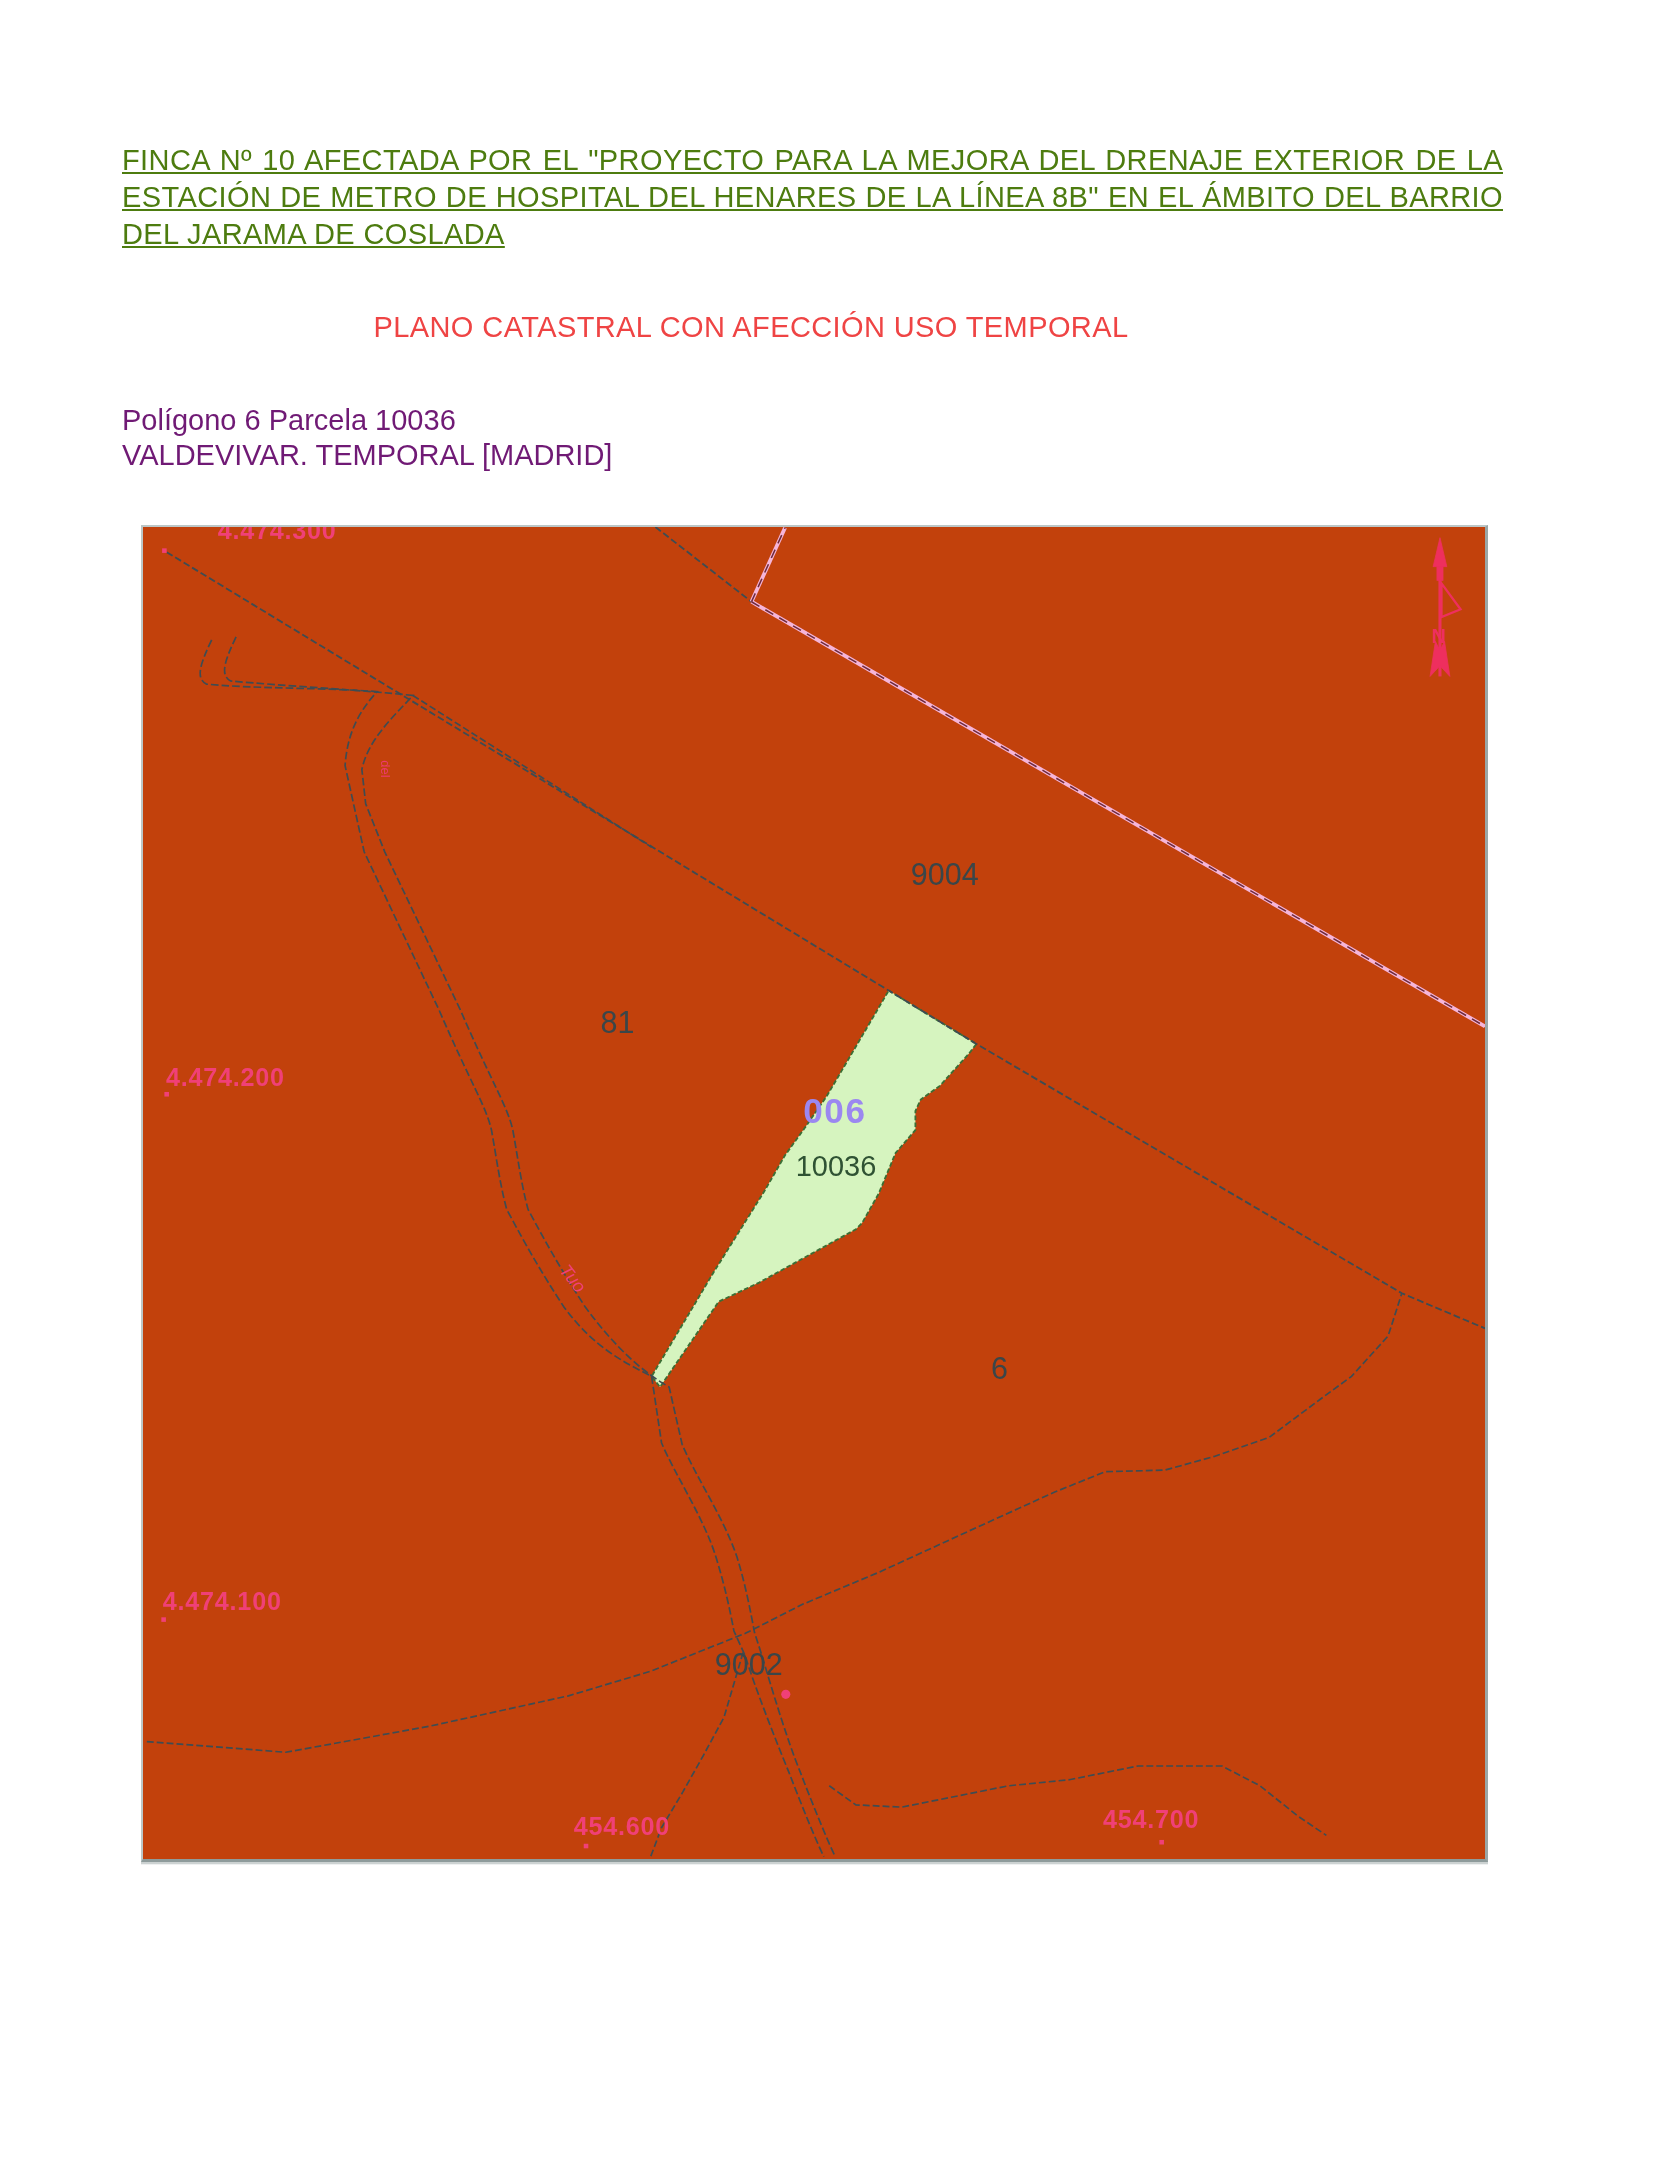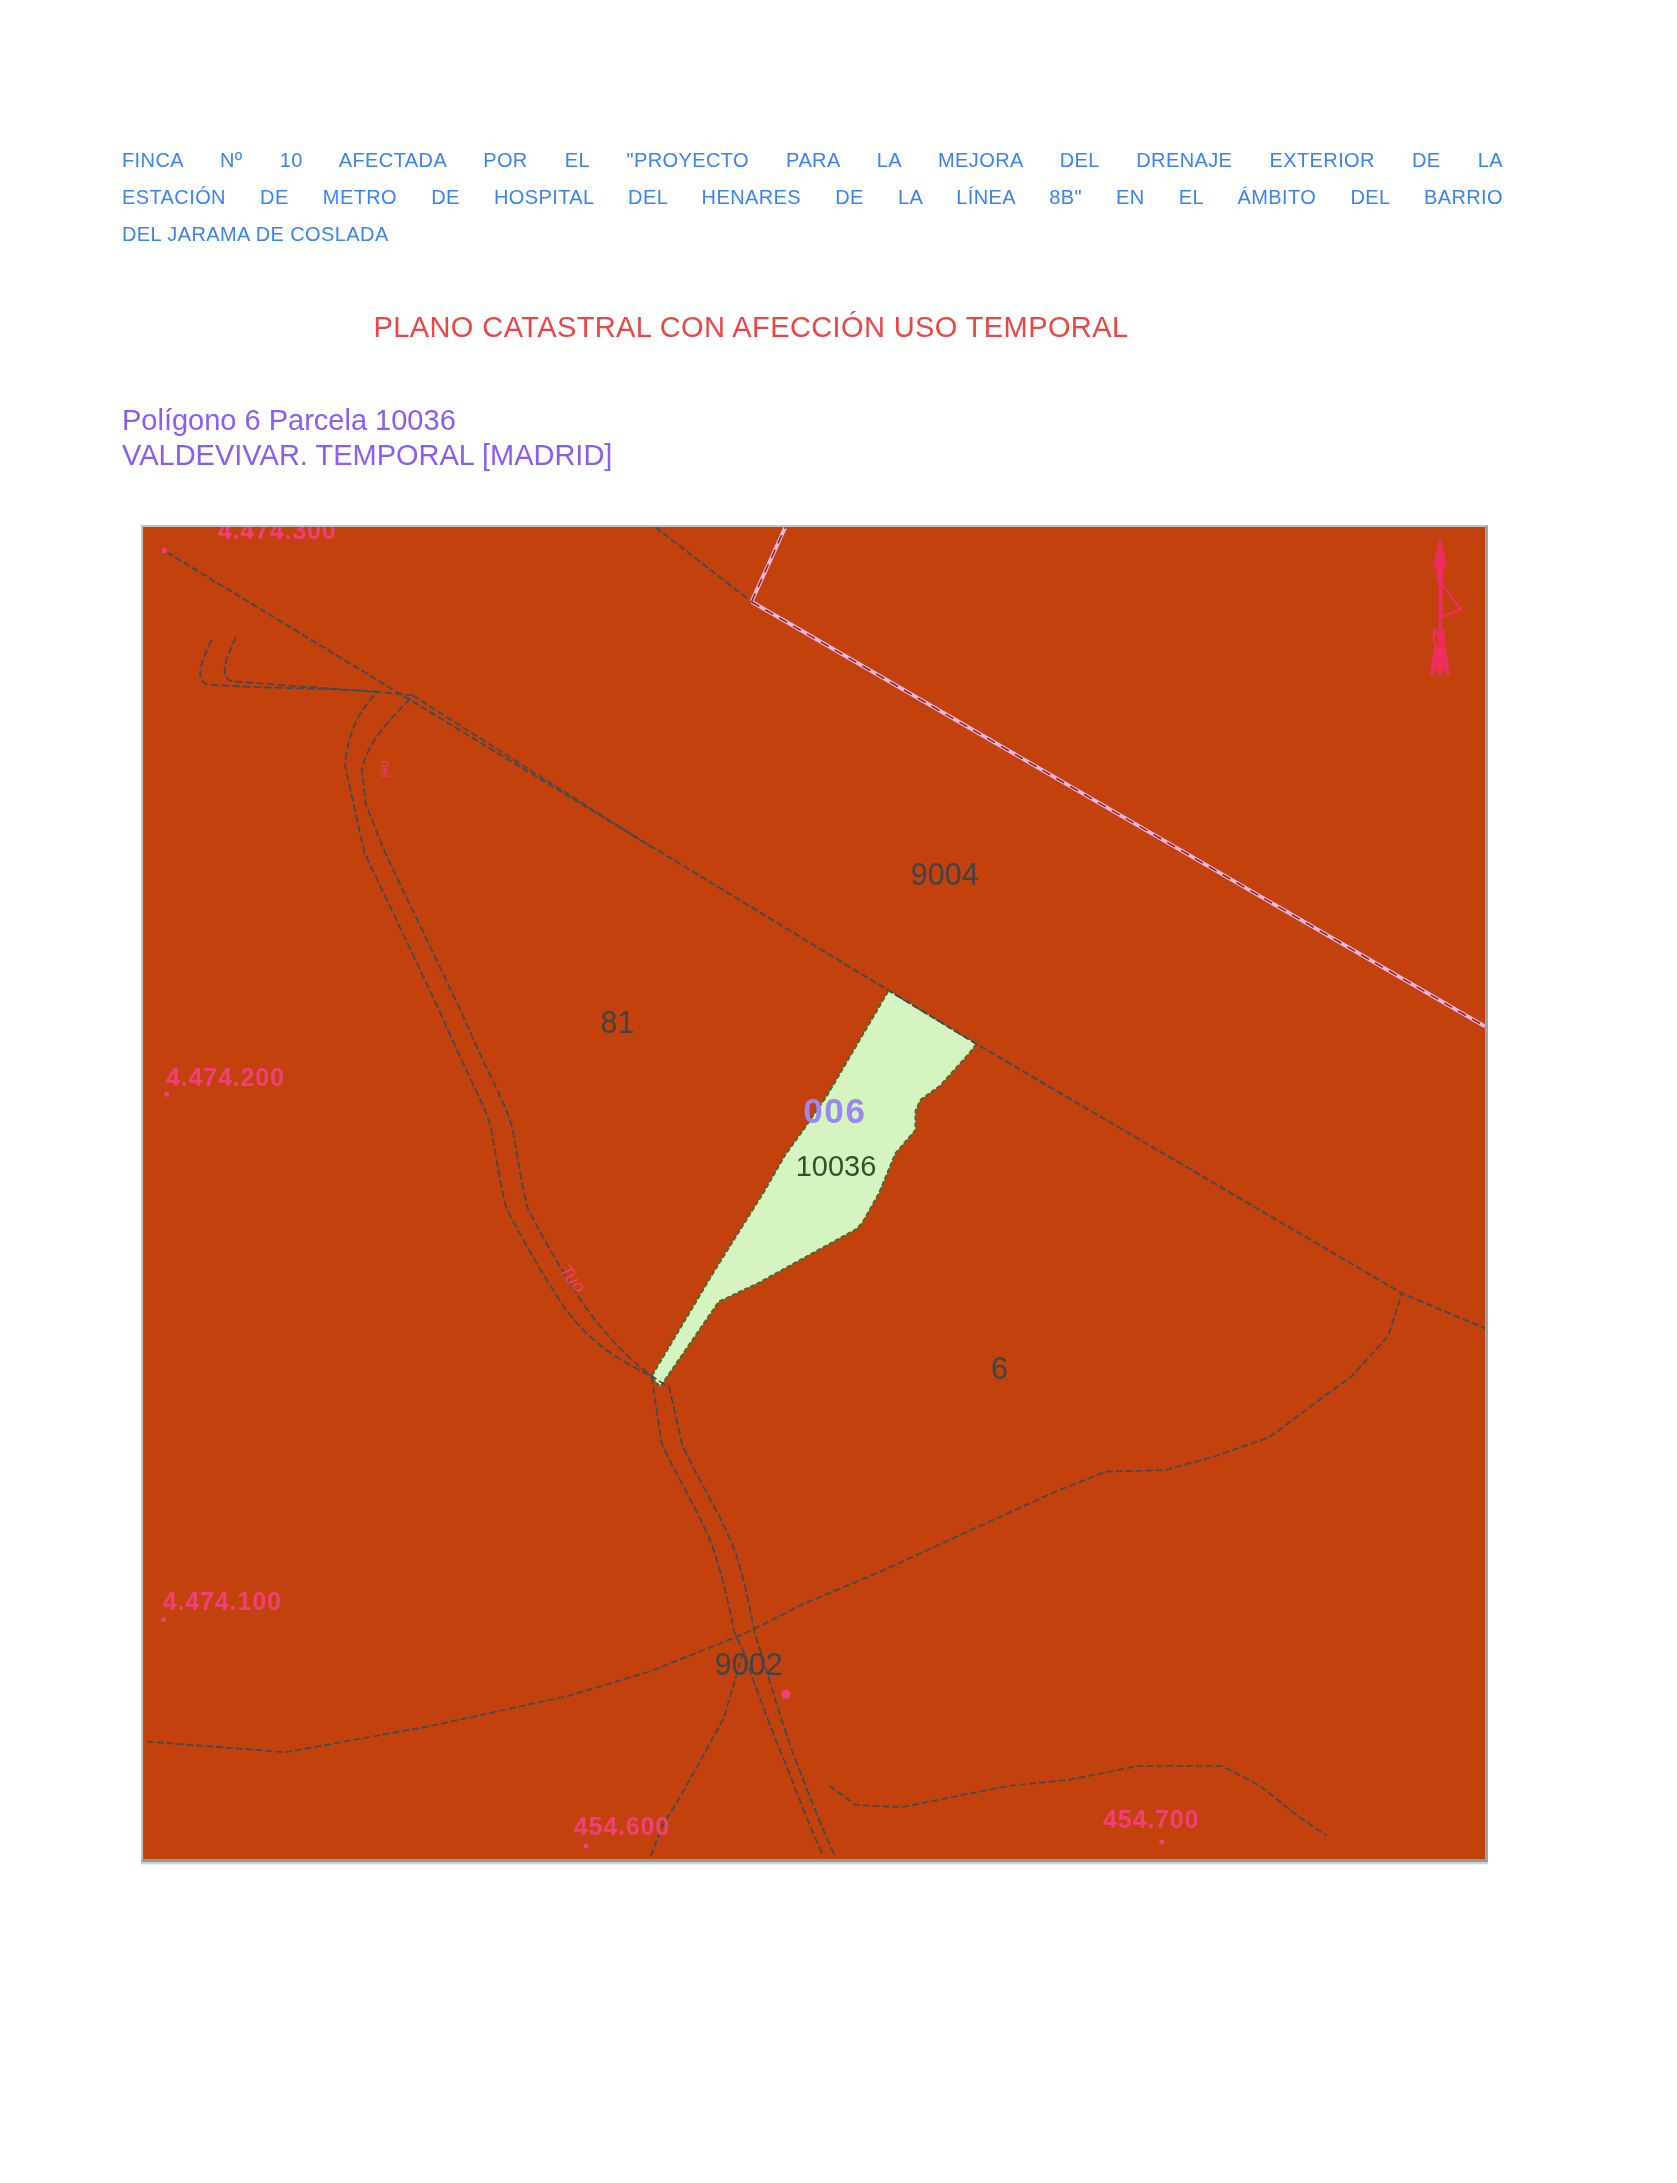--- a/index.html
+++ b/index.html
@@ -1,27 +1,27 @@
 <!DOCTYPE html>
 <html style="font-size:12.2px"><head>
 <meta charset="utf-8">
 <style>
   html,body{margin:0;padding:0;background:#ffffff;}
   body{width:1677px;height:2183px;position:relative;overflow:hidden;
        font-family:"Liberation Sans", sans-serif;color:#111;}
 
   .title-block{position:absolute;left:122px;top:142px;width:1381px;
-               font-size:20px;line-height:37px;color:#3b82f6;letter-spacing:0.4px;}
+               font-size:29px;line-height:37px;color:#4d7c0f;letter-spacing:0.4px;text-decoration:underline;}
   .title-line{text-align:justify;text-align-last:justify;white-space:normal;}
   .title-line.last{text-align:left;text-align-last:left;}
 
   .subtitle{position:absolute;left:122px;top:311px;width:1258px;text-align:center;
             font-size:29px;letter-spacing:0.4px;color:#ef4444;}
 
-  .location-block{position:absolute;left:122px;top:403px;font-size:29px;line-height:35px;color:#8b5cf6;}
+  .location-block{position:absolute;left:122px;top:403px;font-size:29px;line-height:35px;color:#701a75;}
 
   .map-frame{position:absolute;left:141px;top:525px;width:1342px;height:1332px;
              background:#c2410c;overflow:hidden;
              border-top:2.3px solid #bcc7c7;border-left:2.3px solid #bcc7c7;
              border-right:3px solid #9aa6a6;border-bottom:3.8px solid #8e9b9b;
              box-shadow:0 2.3px 0 rgba(142,155,155,.45);}
   .map-frame svg{position:absolute;left:0;top:0;}
 
   svg text{font-family:"Liberation Sans", sans-serif;}
   .grid-label{fill:#f04077;font-size:33px;font-weight:700;letter-spacing:1px;}

